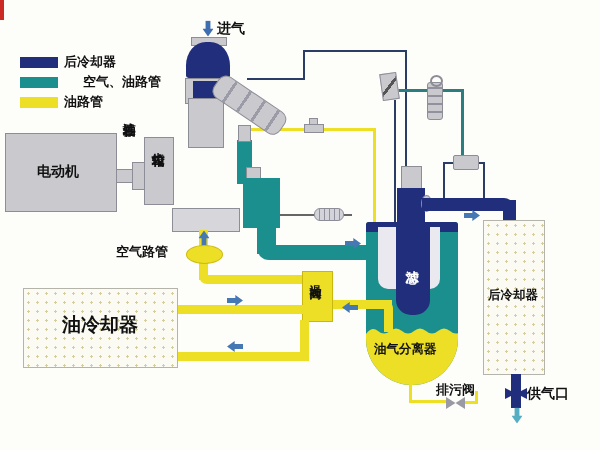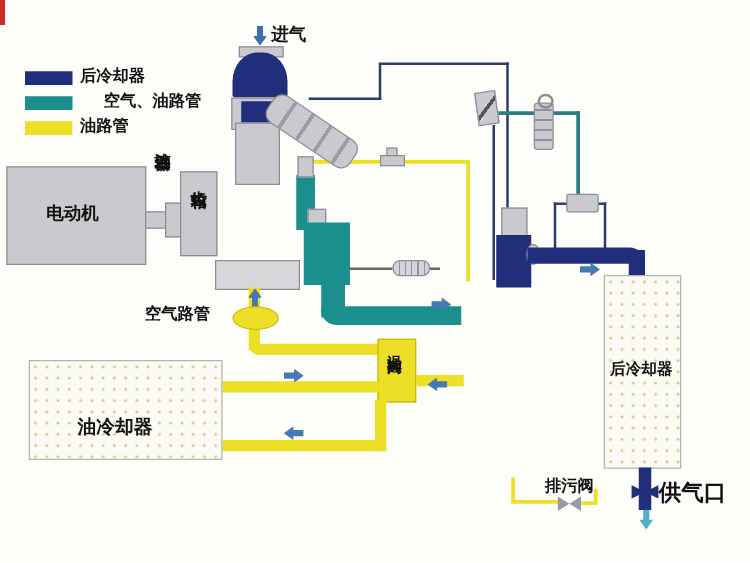--- a/index.html
+++ b/index.html
@@ -128,37 +128,50 @@
   <div class="abs yellow" style="left:333px;top:300px;width:38px;height:9px;"></div>
   <div class="arr" style="left:342px;top:302px;transform:scaleX(-1);"></div>
 
   <div class="abs yellow" style="left:177px;top:305px;width:126px;height:9px;"></div>
   <div class="arr" style="left:227px;top:295px;"></div>
   <div class="abs yellow" style="left:177px;top:352px;width:132px;height:9px;border-radius:0 8px 0 0;"></div>
   <div class="abs yellow" style="left:300px;top:320px;width:9px;height:41px;"></div>
   <div class="arr" style="left:227px;top:341px;transform:scaleX(-1);"></div>
 
   <div class="cooler" style="left:23px;top:288px;width:155px;height:80px;"></div>
-  <div class="lbl" style="left:62px;top:335px;font-size:15px;font-family:Liberation Mono, monospace;">油冷却器</div>
+  <div class="lbl" style="left:62px;top:315px;font-size:19px;">油冷却器</div>
 
+  <div class="abs" style="left:366px;top:222px;width:92px;height:163px;overflow:hidden;
+              border-radius:3px 3px 46px 46px;background:var(--c-air-oil-pipe);">
+    <div class="abs navy" style="left:0;top:0;width:92px;height:10px;"></div>
+    <div class="abs" style="left:12px;top:5px;width:62px;height:62px;background:#e9e9ef;border-radius:0 0 10px 10px;"></div>
+    <svg class="abs" style="left:0;top:100px;" width="92" height="63" viewBox="0 0 92 63">
+      <path d="M0,12 Q6,4 12,9 T24,9 T36,9 T48,9 T60,9 T72,9 T84,9 T96,9 L96,63 L0,63 Z" fill="#ecdf25"></path>
+    </svg>
+    <div class="abs yellow" style="left:0;top:78px;width:26px;height:9px;"></div>
+    <div class="abs yellow" style="left:18px;top:80px;width:9px;height:30px;border-radius:0 6px 0 0;"></div>
+    <div class="abs navy" style="left:30px;top:5px;width:34px;height:88px;border-radius:0 0 15px 15px;"></div>
+    <div class="lbl vtext" style="left:39px;top:38px;font-size:13px;color:#fff;height:44px;">滤芯</div>
+    <div class="lbl" style="left:8px;top:120px;font-size:12.5px;">油气分离器</div>
+  </div>
 
   <div class="abs metal" style="left:401px;top:166px;width:21px;height:24px;"></div>
   <div class="abs navy" style="left:397px;top:188px;width:28px;height:42px;"></div>
   <div class="abs metal" style="left:421px;top:195px;width:11px;height:17px;border-radius:50%;"></div>
 
   <div class="abs navy" style="left:422px;top:198px;width:92px;height:13px;border-radius:0 10px 0 0;"></div>
   <div class="abs navy" style="left:503px;top:200px;width:13px;height:28px;"></div>
   <div class="arr" style="left:464px;top:210px;"></div>
 
   <div class="cooler" style="left:483px;top:220px;width:62px;height:155px;"></div>
   <div class="lbl" style="left:488px;top:288px;font-size:12.5px;">后冷却器</div>
 
   <div class="abs navy" style="left:511px;top:374px;width:10px;height:34px;"></div>
   <div class="bowtie" style="left:505px;top:388px;width:22px;height:11px;background:var(--c-air-pipe);"></div>
-  <div class="lbl" style="left:527px;top:386px;font-size:18px;text-align:right;">供气口</div>
+  <div class="lbl" style="left:527px;top:386px;font-size:14px;text-align:right;">供气口</div>
   <div class="arr" style="left:509px;top:410px;transform:rotate(90deg);background:var(--c-arrow-cyan);"></div>
 
   <div class="thinyellow" style="left:409px;top:382px;width:3px;height:21px;"></div>
   <div class="thinyellow" style="left:409px;top:400px;width:38px;height:3px;"></div>
   <div class="bowtie" style="left:446px;top:397px;width:19px;height:12px;"></div>
   <div class="thinyellow" style="left:465px;top:401px;width:13px;height:3px;"></div>
   <div class="thinyellow" style="left:475px;top:391px;width:3px;height:12px;"></div>
   <div class="lbl" style="left:436px;top:383px;font-size:13px;">排污阀</div>
 
 </div>

